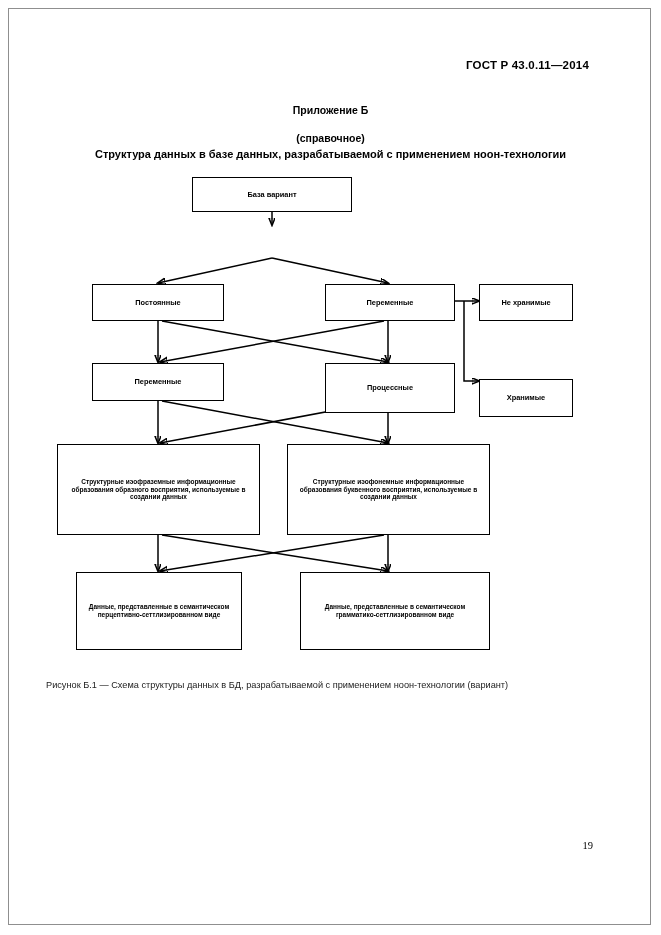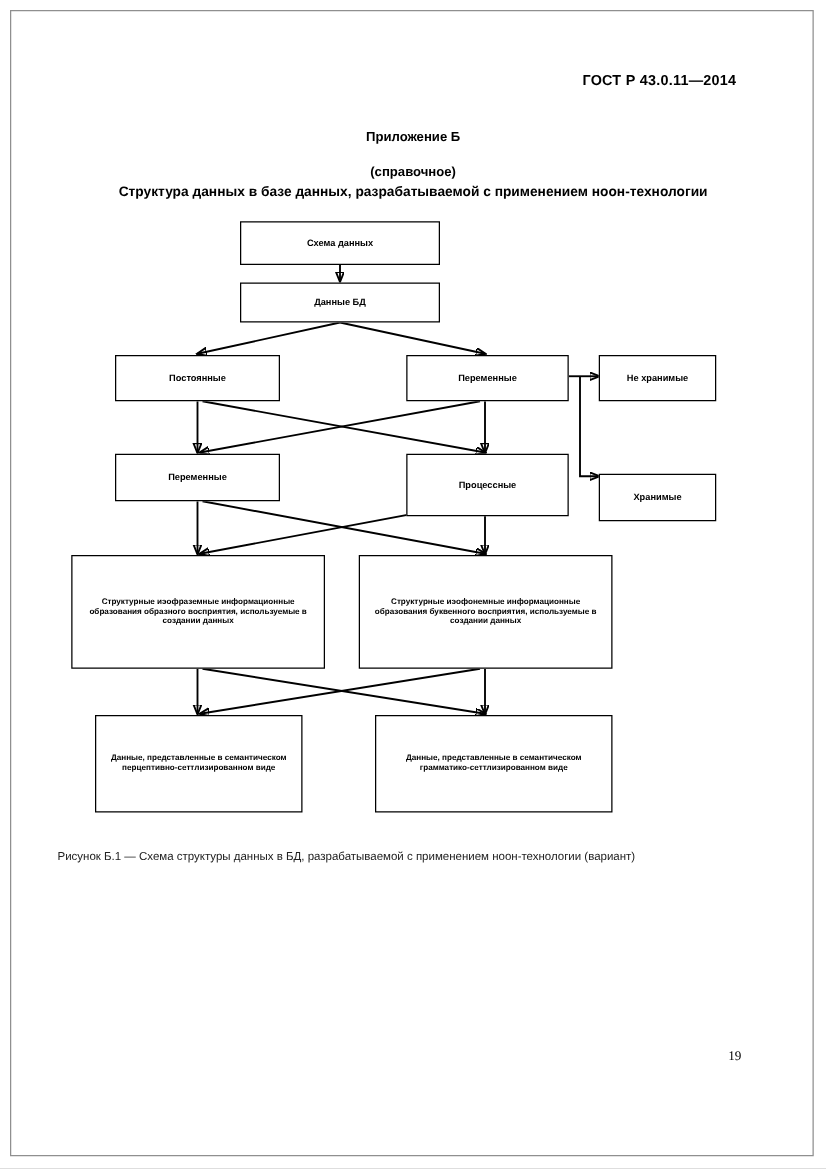--- a/index.html
+++ b/index.html
@@ -165,26 +165,23 @@
       <line x1="384" y1="401" x2="160" y2="443" marker-end="url(#arw)"></line>
 
       <line x1="158" y1="535" x2="158" y2="571" marker-end="url(#arw)"></line>
       <line x1="162" y1="535" x2="388" y2="571" marker-end="url(#arw)"></line>
 
       <line x1="388" y1="535" x2="388" y2="571" marker-end="url(#arw)"></line>
       <line x1="384" y1="535" x2="160" y2="571" marker-end="url(#arw)"></line>
     </svg>
 
     <div class="node small" style="left:192px; top:177px; width:160px; height:35px;">
-      <span>Схема данных</span>
-    </div>
-
-    <div class="node small" style="left:192px; top:226px; width:160px; height:32px;">
-      <span>Данные БД</span>
-    </div>
+      <span>База вариант</span>
+    </div>
+
 
     <div class="node small" style="left:92px; top:284px; width:132px; height:37px;">
       <span>Постоянные</span>
     </div>
 
     <div class="node small" style="left:325px; top:284px; width:130px; height:37px;">
       <span>Переменные</span>
     </div>
 
     <div class="node small" style="left:479px; top:284px; width:94px; height:37px;">

